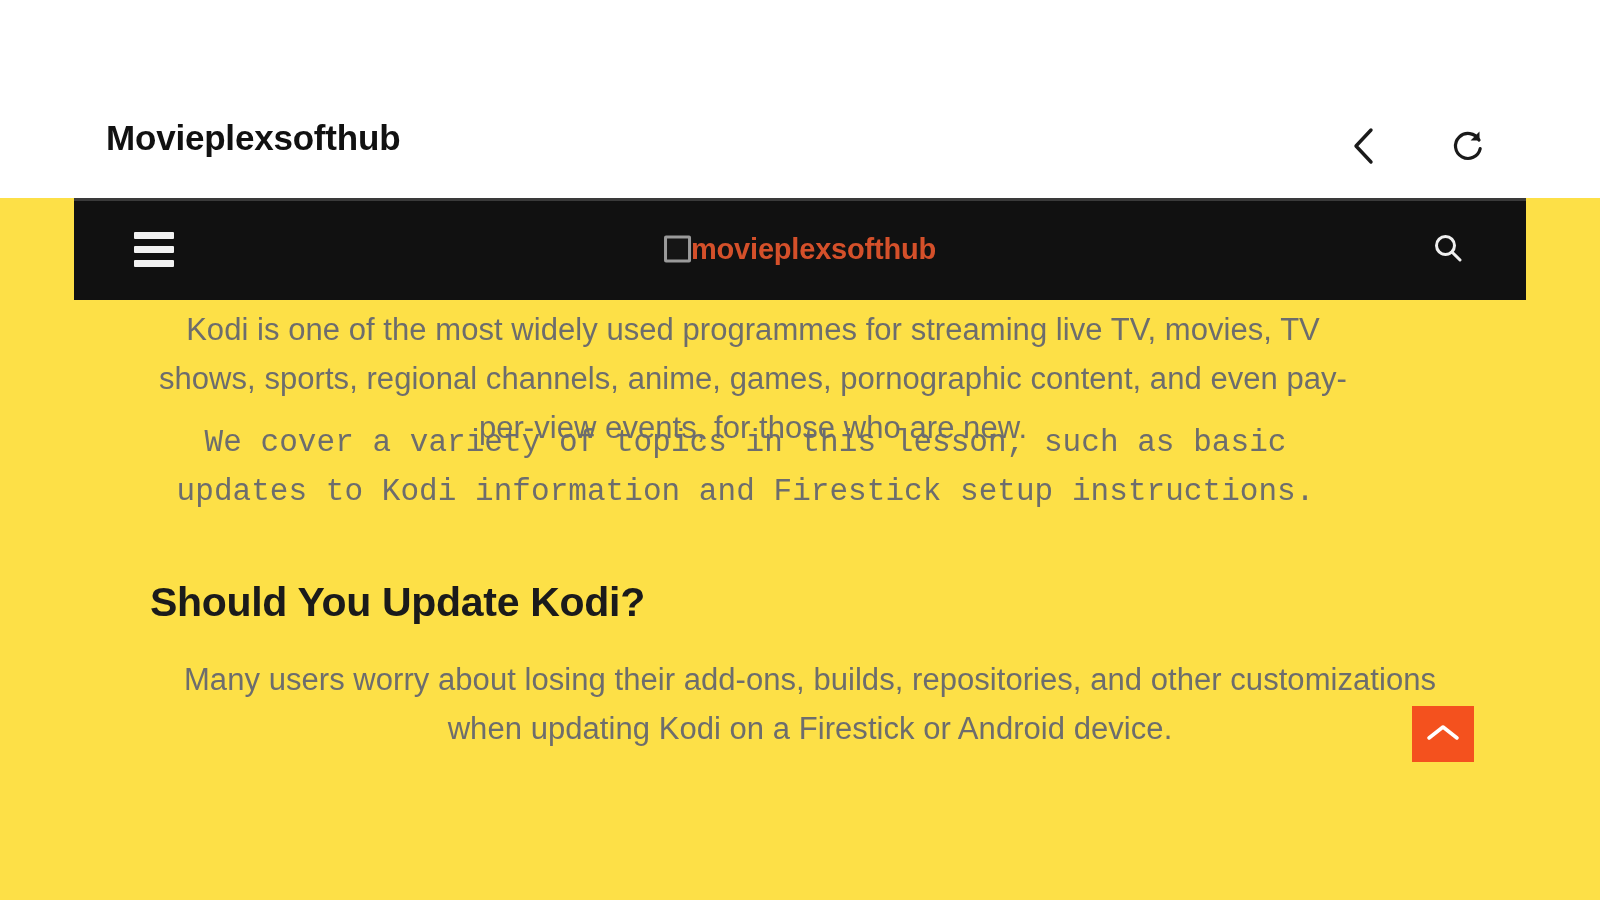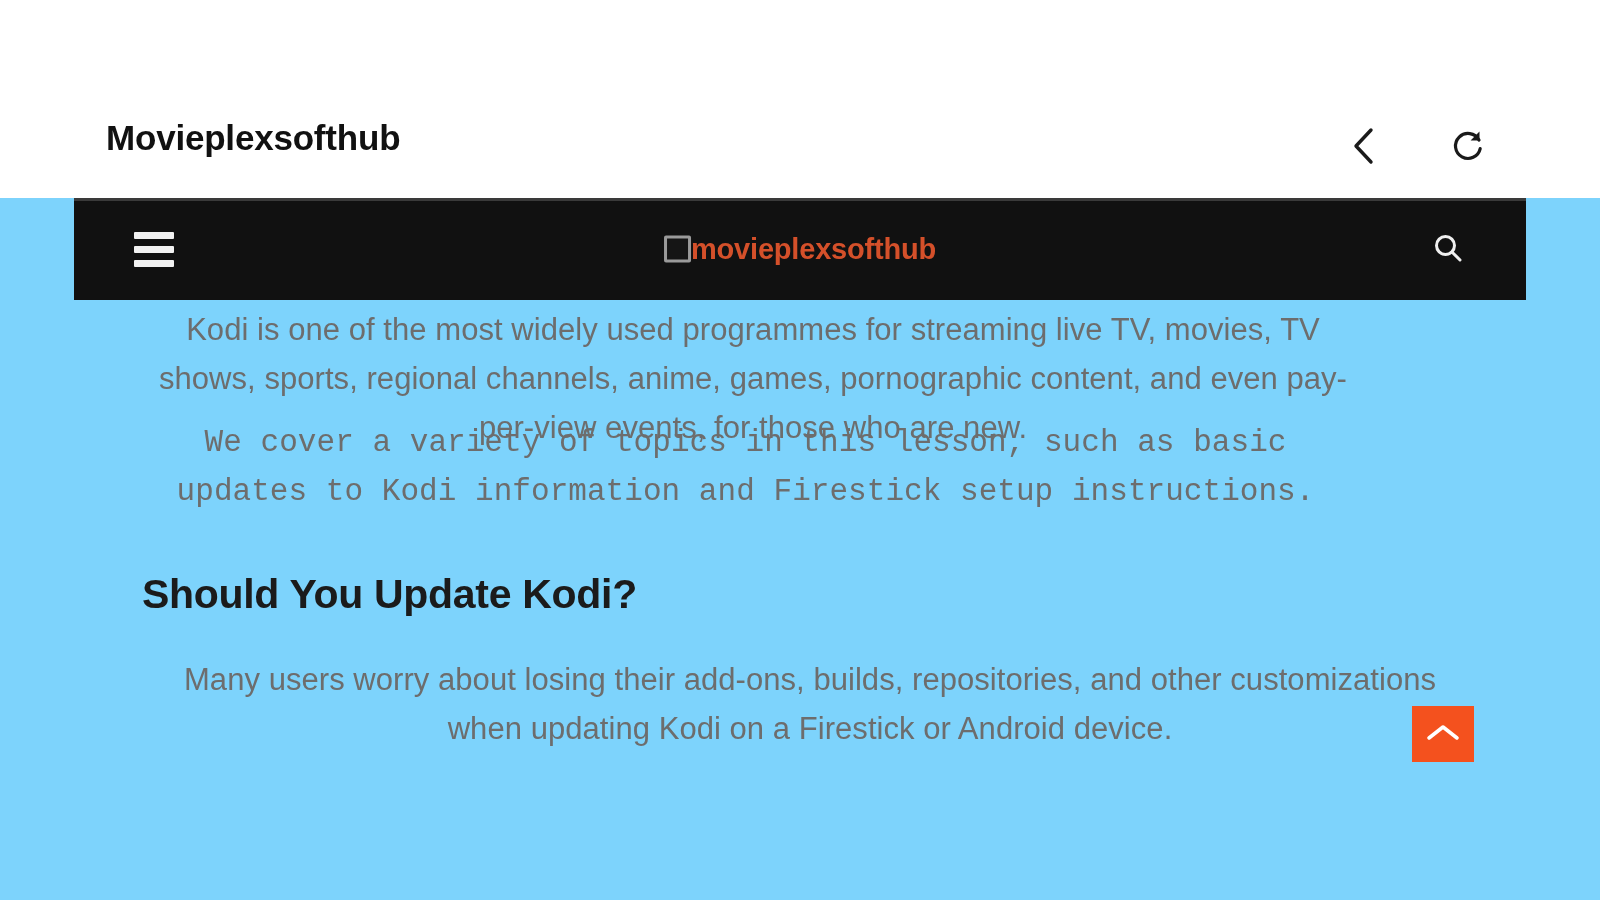--- a/index.html
+++ b/index.html
@@ -13,21 +13,21 @@
     height: 900px;
     overflow: hidden;
     font-family: "Liberation Sans", sans-serif;
     -webkit-font-smoothing: antialiased;
   }
 
   .viewport {
     position: relative;
     width: 1600px;
     height: 900px;
-    background: #7dd3fc;
+    background: #fde047;
   }
 
   
   .browser-header {
     position: absolute;
     left: 0;
     top: 0;
     width: 1600px;
     height: 198px;
     background: #ffffff;
@@ -175,21 +175,21 @@
     text-align: center;
   }
   .para-1 { position: absolute; left: 138px; top: 305px; width: 1230px; }
   .para-2 { position: absolute; left: 138px; top: 418px; width: 1215px; font-family: Liberation Mono, monospace; }
   .para-3 { position: absolute; left: 155px; top: 655px; width: 1310px; }
 
   .section-heading {
     position: absolute;
     left: 138px;
     top: 567px;
-    margin: 4px;
+    margin: 12px;
     font-size: 41px;
     font-weight: bold;
     color: #1b1b1b;
     line-height: 1.15;
     letter-spacing: -0.3px;
   }
 
   
   .scroll-top-btn {
     position: absolute;

